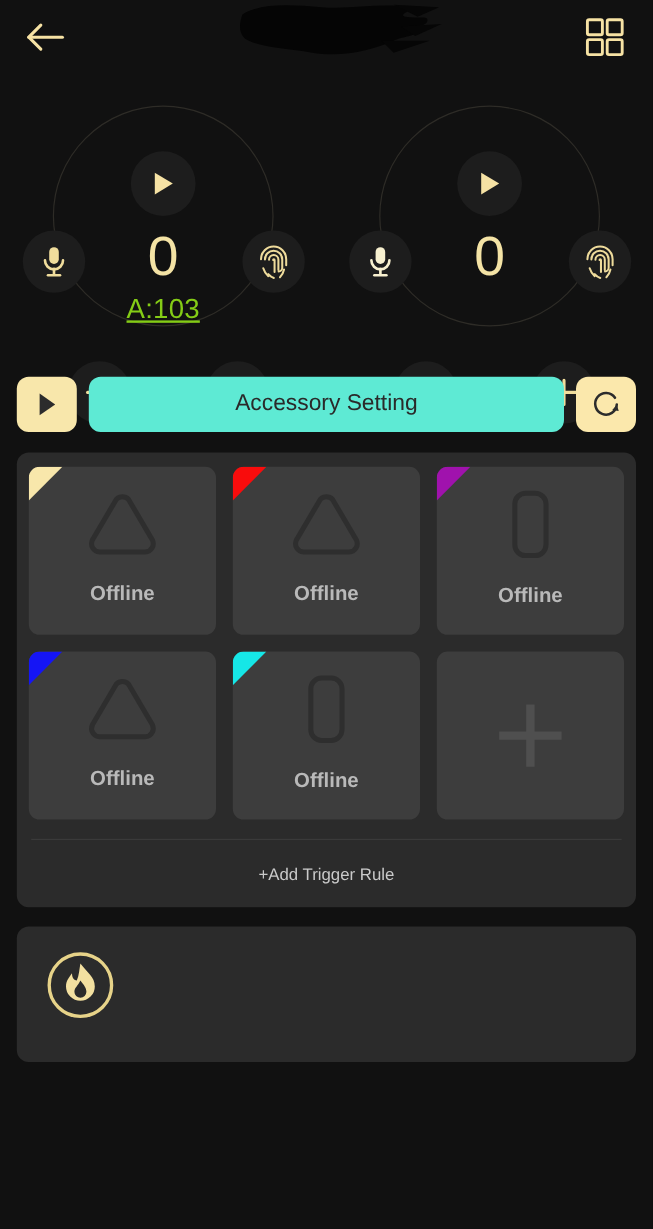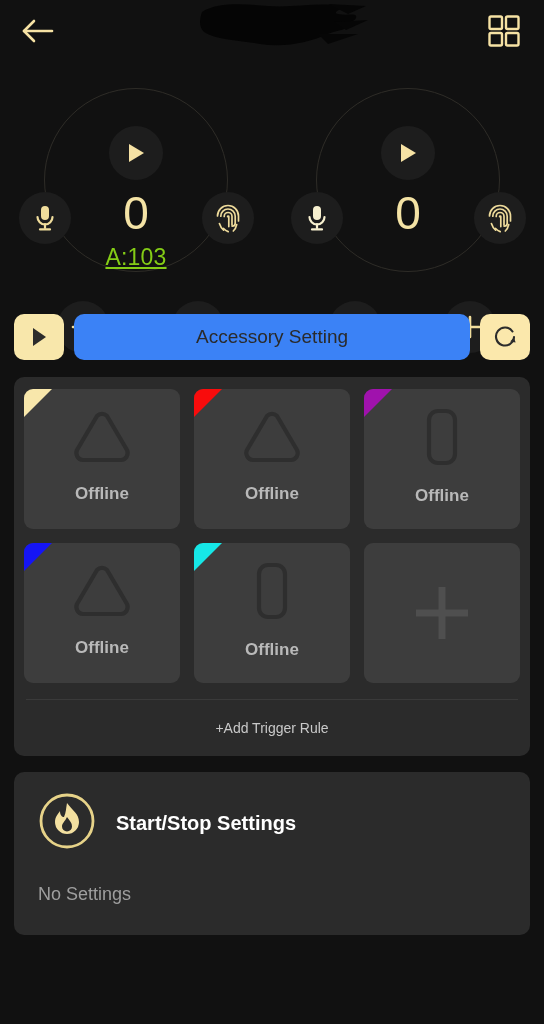--- a/index.html
+++ b/index.html
@@ -58,21 +58,21 @@
   
   .acc-row{
     position:relative;display:flex;align-items:center;gap:10px;
     padding:0 14px;height:46px;margin-top:12px;
   }
   .acc-play{
     width:50px;height:46px;border-radius:10px;background:#f8e7ab;
     display:flex;align-items:center;justify-content:center;cursor:pointer;flex:0 0 auto;
   }
   .acc-main{
-    flex:1 1 auto;height:46px;border-radius:10px;background:#3b82f6;
+    flex:1 1 auto;height:46px;border-radius:10px;background:#5eead4;
     display:flex;align-items:center;justify-content:center;cursor:pointer;
   }
   .acc-main-label{font-size:19px;color:#2a2a2a;font-weight:400;}
   .acc-refresh{
     width:50px;height:46px;border-radius:10px;background:#fbe8ac;
     display:flex;align-items:center;justify-content:center;cursor:pointer;flex:0 0 auto;
   }
 
   
   .panel{
@@ -337,18 +337,16 @@
 
   <div class="ss-card">
     <div class="ss-head">
       <span>
         <svg width="58" height="58" viewBox="0 0 58 58">
           <circle cx="29" cy="29" r="26" fill="none" stroke="#e7d389" stroke-width="2.8"></circle>
           <path d="M29 11 c6 8 12 11 12 19 a12 12 0 0 1 -24 0 c0 -5 3 -8 5 -11 c0 4 2 6 4 6 c2 -4 2 -9 3 -14 Z" fill="#f3e0a0"></path>
           <path d="M29 25 c3 4 5 6 5 9.5 a5 5 0 0 1 -10 0 c0 -3.5 3 -5 5 -9.5 Z" fill="#2b2b2b"></path>
         </svg>
       </span>
-      <span class="ss-title">Start/Stop Settings</span>
-    </div>
-    <div class="ss-sub">No Settings</div>
+    </div>
   </div>
 
 </div>
 
 </body></html>

